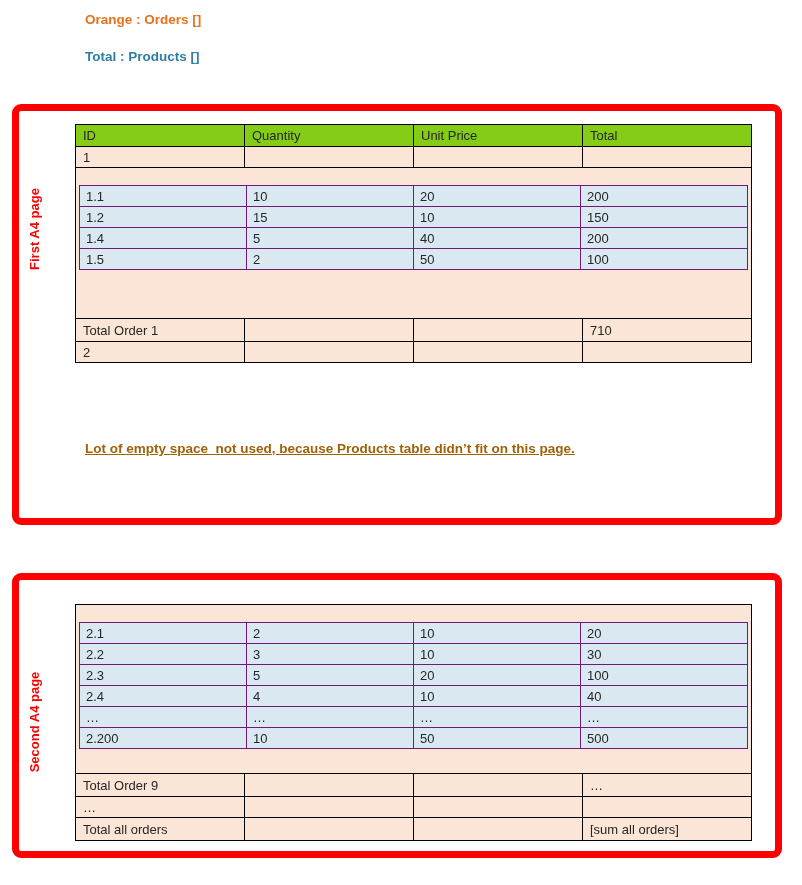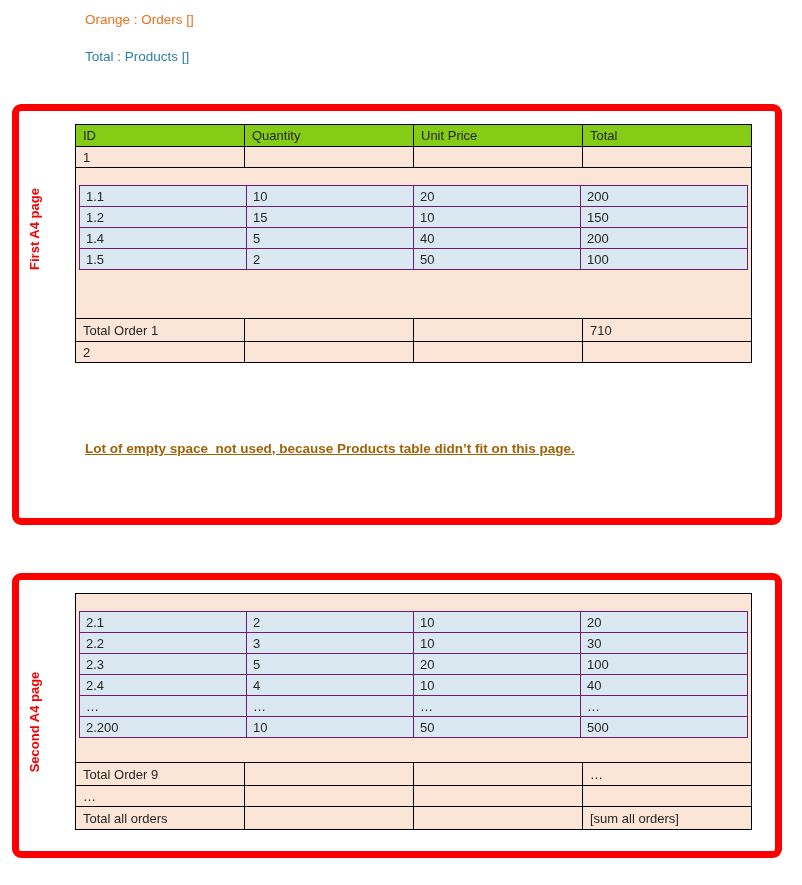--- a/index.html
+++ b/index.html
@@ -3,21 +3,21 @@
 <meta charset="utf-8">
 <style>
   html,body{margin:0;padding:0;background:#ffffff;}
   body{
     width:802px;height:885px;position:relative;overflow:hidden;
     font-family:"Liberation Sans","DejaVu Sans",sans-serif;
     color:#262626;
   }
   .legend-line{
     position:absolute;left:85px;
-    font-size:13.5px;font-weight:normal;white-space:pre;
+    font-size:13.5px;font-weight:bold;white-space:pre;
   }
   .legend-orange{top:12px;color:#E8711C;}
   .legend-blue{top:49px;color:#2E7FA6;}
 
   .page-box{
     position:absolute;left:12px;width:770px;
     box-sizing:border-box;
     border:7px solid #FF0000;border-radius:9px;
     background:#ffffff;
   }
@@ -31,21 +31,21 @@
     transform-origin:0 0;transform:rotate(-90deg);
   }
   .side-label.first{left:8px;top:166px;width:96px;}
   .side-label.second{left:8px;top:194px;width:104px;}
 
   table{border-collapse:collapse;table-layout:fixed;}
   .outer{
     position:absolute;left:56px;width:677px;
   }
   .box1 .outer{top:13px;}
-  .box2 .outer{top:13px;}
+  .box2 .outer{top:24px;}
   .outer col{width:25%;}
   .outer td{
     border:1px solid #000000;
     font-size:13px;line-height:1;
     padding:0 4px 0 7px;height:20px;
     overflow:hidden;white-space:nowrap;
   }
   .hdr-row td{background:#84cc16;height:21px;}
   .lo td{background:#FBE5D6;}
   .total-row td{height:22px;}

